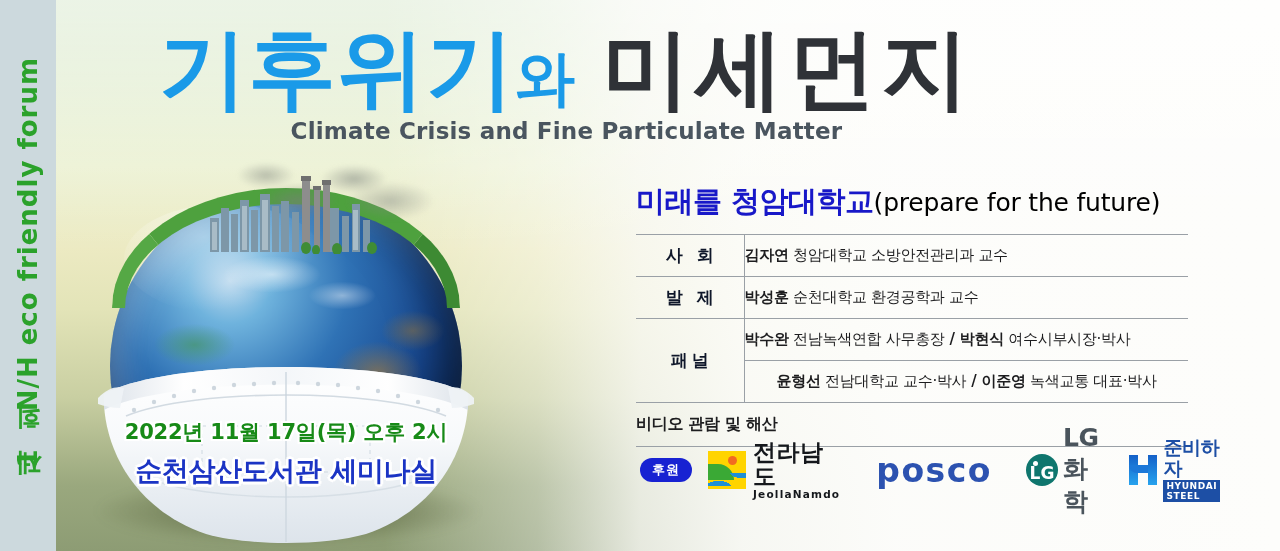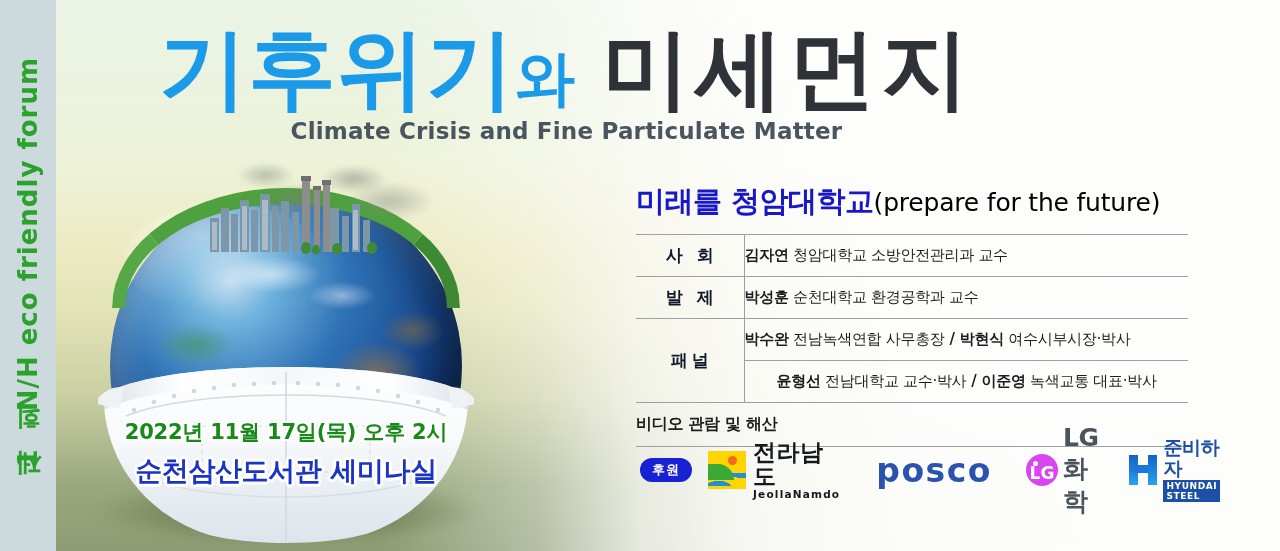--- a/index.html
+++ b/index.html
@@ -318,21 +318,21 @@
   .posco {
     margin-left: 36px;
     font-family: "DejaVu Sans", sans-serif;
     font-size: 33px; font-weight: 700; color: #2c52b0;
     letter-spacing: 1.5px; line-height: 1;
   }
 
   
   .lg { display: flex; align-items: center; margin-left: 34px; }
   .lg-mark {
-    width: 32px; height: 32px; border-radius: 50%; background: #d946ef;
+    width: 32px; height: 32px; border-radius: 50%; background: #0f766e;
     position: relative; flex: 0 0 auto;
   }
   .lg-mark .eye {
     position: absolute; left: 7px; top: 7px; width: 5px; height: 5px;
     border-radius: 50%; background: #fff;
   }
   .lg-mark .lgtxt {
     position: absolute; left: 0; top: 0; width: 32px; height: 32px;
     color: #fff; font-size: 17px; font-weight: 700;
     display: flex; align-items: flex-end; justify-content: center;

